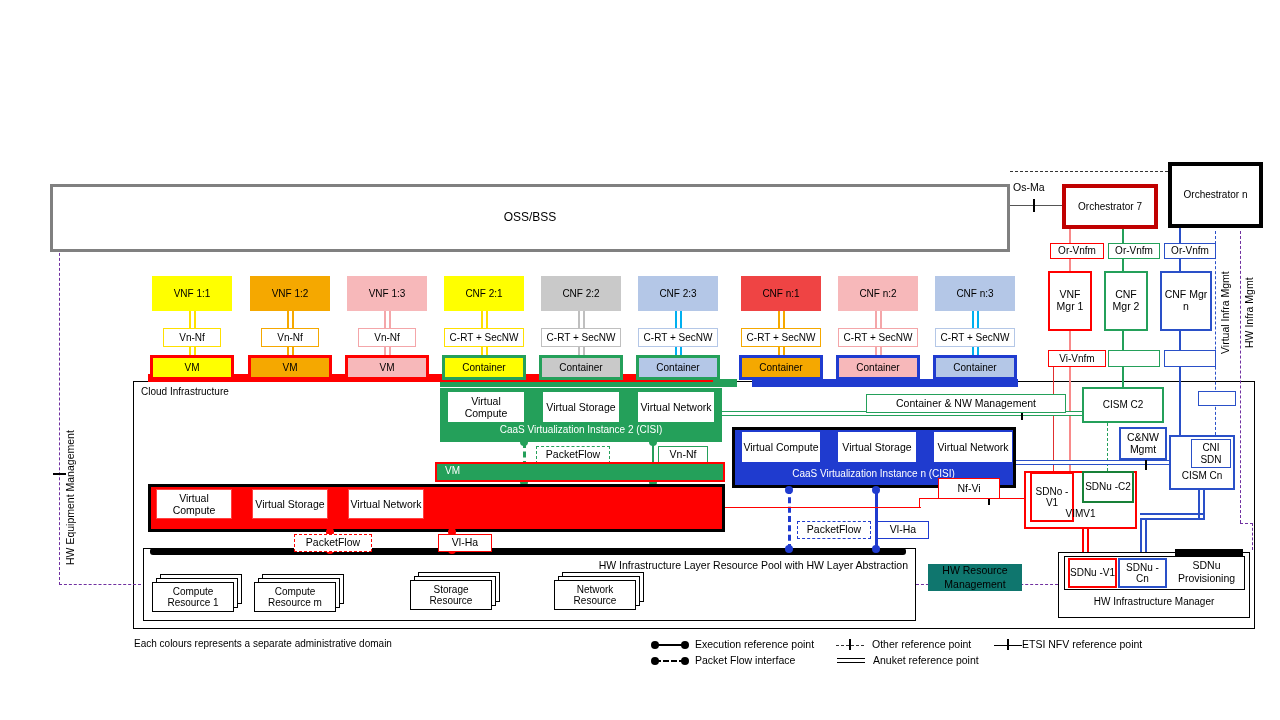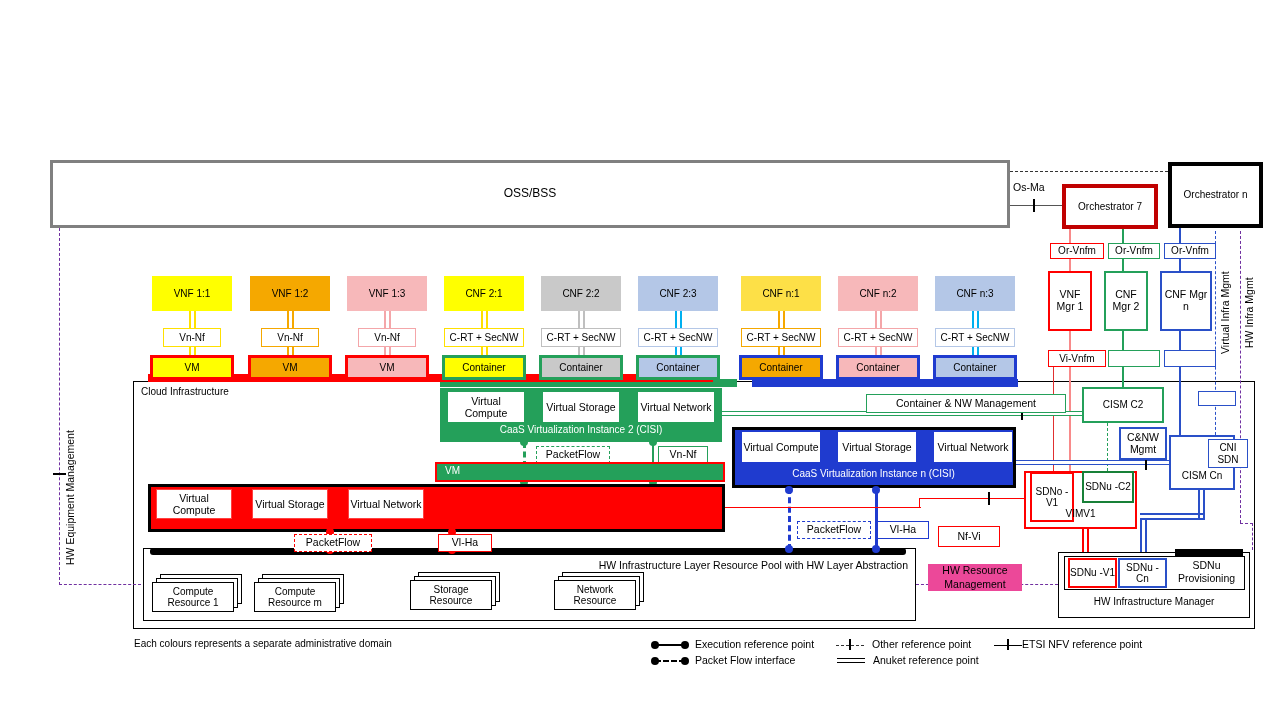--- a/index.html
+++ b/index.html
@@ -2,21 +2,21 @@
 <html><head>
 <meta charset="utf-8">
 <style>
   html,body{margin:0;padding:0;background:#fff;}
   #canvas{position:relative;width:1280px;height:720px;background:#fff;overflow:hidden;
           font-family:"Liberation Sans",sans-serif;color:#000;}
   .abs{position:absolute;box-sizing:border-box;}
   .box{position:absolute;box-sizing:border-box;background:#fff;border:1.5px solid #000;
        display:flex;align-items:center;justify-content:center;text-align:center;line-height:1.12;}
   .nofill{background:transparent;}
-  .f10{font-size:10px;} .f105{font-size:10.5px;} .f11{font-size:10px;} .f12{font-size:12px;}
+  .f10{font-size:10px;} .f105{font-size:10.5px;} .f11{font-size:10px;} .f12{font-size:12px;margin-top:24px;}
   .vl{position:absolute;width:0;box-sizing:border-box;}
   .hl{position:absolute;height:0;box-sizing:border-box;}
   .dot{position:absolute;width:8px;height:8px;border-radius:50%;}
   .dlv{position:absolute;box-sizing:border-box;width:7px;border-left:2px solid;border-right:2px solid;background:transparent;}
   .dlh{position:absolute;box-sizing:border-box;height:7px;border-top:2px solid;border-bottom:2px solid;background:transparent;}
   .anuket{position:absolute;box-sizing:border-box;height:5px;border-top:1.5px solid;border-bottom:1.5px solid;background:#fff;}
   .tick{position:absolute;background:#000;}
   .vtext{position:absolute;writing-mode:vertical-rl;transform:rotate(180deg);text-align:center;}
   .stack-r{position:absolute;box-sizing:border-box;width:82px;height:30px;background:#fff;border:1.2px solid #000;}
   .white-cell{position:absolute;box-sizing:border-box;background:#fff;display:flex;align-items:center;
@@ -106,21 +106,21 @@
   <div class="box f11" style="left: 541px; top: 276px; width: 80px; height: 35px; border: 0px; background-color: rgb(201, 201, 201);">CNF 2:2</div>
   <div class="box f10" style="left: 541px; top: 328px; width: 80px; height: 19px; border-width: 1.5px; border-color: rgb(191, 191, 191);">C-RT + SecNW</div>
   <div class="box f11" style="left: 539px; top: 355px; width: 84px; height: 25px; border-width: 3px; background-color: rgb(201, 201, 201); border-color: rgb(36, 160, 90);">Container</div>
 
   <div class="dlv" style="left: 675px; top: 311px; height: 46px; border-color: rgb(0, 176, 240);"></div>
   <div class="box f11" style="left: 638px; top: 276px; width: 80px; height: 35px; border: 0px; background-color: rgb(180, 199, 231);">CNF 2:3</div>
   <div class="box f10" style="left: 638px; top: 328px; width: 80px; height: 19px; border-width: 1.5px; border-color: rgb(180, 199, 231);">C-RT + SecNW</div>
   <div class="box f11" style="left: 636px; top: 355px; width: 84px; height: 25px; border-width: 3px; background-color: rgb(180, 199, 231); border-color: rgb(36, 160, 90);">Container</div>
 
   <div class="dlv" style="left: 778px; top: 311px; height: 46px; border-color: rgb(245, 168, 0);"></div>
-  <div class="box f11" style="left: 741px; top: 276px; width: 80px; height: 35px; border: 0px; background-color: #fde047;">CNF n:1</div>
+  <div class="box f11" style="left: 741px; top: 276px; width: 80px; height: 35px; border: 0px; background-color: #ef4444;">CNF n:1</div>
   <div class="box f10" style="left: 741px; top: 328px; width: 80px; height: 19px; border-width: 1.5px; border-color: rgb(245, 168, 0);">C-RT + SecNW</div>
   <div class="box f11" style="left: 739px; top: 355px; width: 84px; height: 25px; border-width: 3px; background-color: rgb(245, 168, 0); border-color: rgb(31, 59, 207);">Container</div>
 
   <div class="dlv" style="left: 875px; top: 311px; height: 46px; border-color: rgb(244, 166, 169);"></div>
   <div class="box f11" style="left: 838px; top: 276px; width: 80px; height: 35px; border: 0px; background-color: rgb(247, 184, 186);">CNF n:2</div>
   <div class="box f10" style="left: 838px; top: 328px; width: 80px; height: 19px; border-width: 1.5px; border-color: rgb(244, 166, 169);">C-RT + SecNW</div>
   <div class="box f11" style="left: 836px; top: 355px; width: 84px; height: 25px; border-width: 3px; background-color: rgb(247, 184, 186); border-color: rgb(31, 59, 207);">Container</div>
 
   <div class="dlv" style="left: 972px; top: 311px; height: 46px; border-color: rgb(0, 176, 240);"></div>
   <div class="box f11" style="left: 935px; top: 276px; width: 80px; height: 35px; border: 0px; background-color: rgb(180, 199, 231);">CNF n:3</div>
@@ -184,49 +184,49 @@
   <div class="tick" style="left:1021px;top:405px;width:1.5px;height:15px;"></div>
   <div class="box f105" style="left:866px;top:394px;width:200px;height:19px;border:1.5px solid #24a05a;">Container &amp; NW Management</div>
   <div class="box f11" style="left:1082px;top:387px;width:82px;height:36px;border:2px solid #24a05a;">CISM C2</div>
   <div class="vl" style="left:1107px;top:423px;height:48px;border-left:1.5px dashed #24a05a;"></div>
 
   <div class="anuket" style="left:1016px;top:460px;width:153px;border-color:#2a50c8;"></div>
   <div class="tick" style="left:1145px;top:455px;width:1.5px;height:15px;"></div>
   <div class="box f105" style="left:1119px;top:427px;width:48px;height:33px;border:2px solid #2a50c8;">C&amp;NW Mgmt</div>
   <div class="box" style="left:1198px;top:391px;width:38px;height:15px;border:1.5px solid #2a50c8;"></div>
   <div class="box" style="left:1169px;top:435px;width:66px;height:55px;border:2px solid #2a50c8;"></div>
-  <div class="box f10" style="left:1191px;top:439px;width:40px;height:29px;border:1.5px solid #2a50c8;margin-left:17px;">CNI SDN</div>
+  <div class="box f10" style="left:1191px;top:439px;width:40px;height:29px;border:1.5px solid #2a50c8;">CNI SDN</div>
   <div class="abs f11" style="left:1169px;top:470px;width:66px;text-align:center;">CISM Cn</div>
 
   <div class="box nofill" style="left:1024px;top:471px;width:113px;height:58px;border:2px solid #ff0000;"></div>
   <div class="box f10" style="left:1030px;top:472px;width:44px;height:50px;border:2px solid #ff0000;">SDNo -V1</div>
   <div class="box f10" style="left:1082px;top:471px;width:52px;height:32px;border:2px solid #188038;">SDNu -C2</div>
   <div class="abs f11" style="left:1024px;top:508px;width:113px;text-align:center;">VIMV1</div>
 
   <div class="hl" style="left:725px;top:507px;width:196px;border-top:1.5px solid #ff0000;"></div>
   <div class="vl" style="left:919px;top:498px;height:10px;border-left:1.5px solid #ff0000;"></div>
   <div class="hl" style="left:920px;top:498px;width:104px;border-top:1.5px solid #ff0000;"></div>
   <div class="tick" style="left:988px;top:492px;width:1.5px;height:13px;"></div>
-  <div class="box f105" style="left:938px;top:526px;width:62px;height:21px;border:1.5px solid #ff0000;">Nf-Vi</div>
+  <div class="box f105" style="left:938px;top:478px;width:62px;height:21px;border:1.5px solid #ff0000;">Nf-Vi</div>
 
   <div class="dlv" style="left:1082px;top:529px;height:27px;border-color:#ff0000;"></div>
   <div class="dlv" style="left:1198px;top:490px;height:28px;border-color:#2a50c8;"></div>
   <div class="dlh" style="left:1140px;top:513px;width:65px;border-color:#2a50c8;"></div>
   <div class="dlv" style="left:1140px;top:518px;height:38px;border-color:#2a50c8;"></div>
 
   <div class="box" style="left:1058px;top:552px;width:192px;height:66px;border-width:1.5px;"></div>
   <div class="box" style="left:1064px;top:556px;width:181px;height:34px;border-width:1.2px;"></div>
   <div class="box f10" style="left:1068px;top:558px;width:49px;height:30px;border:2px solid #ff0000;">SDNu -V1</div>
   <div class="box f10" style="left:1118px;top:558px;width:49px;height:30px;border:2px solid #2a50c8;">SDNu -Cn</div>
   <div class="abs f105" style="left:1168px;top:559px;width:77px;text-align:center;line-height:1.2;">SDNu Provisioning</div>
   <div class="abs" style="left:1175px;top:549px;width:68px;height:7px;background:#000;"></div>
   <div class="abs f11" style="left:1060px;top:596px;width:188px;text-align:center;">HW Infrastructure Manager</div>
 
   <div class="hl" style="left:916px;top:584px;width:142px;border-top:1.5px dashed #7030a0;"></div>
-  <div class="abs f105" style="left:928px;top:564px;width:94px;text-align:center;line-height:1.3;background:#ec4899;">HW Resource Management</div>
+  <div class="abs f105" style="left:928px;top:564px;width:94px;text-align:center;line-height:1.3;background:#0f766e;">HW Resource Management</div>
 
   <div class="box f10" style="left:1050px;top:243px;width:54px;height:16px;border:1.5px solid #ff0000;">Or-Vnfm</div>
   <div class="box f10" style="left:1108px;top:243px;width:52px;height:16px;border:1.5px solid #24a05a;">Or-Vnfm</div>
   <div class="box f10" style="left:1164px;top:243px;width:52px;height:16px;border:1.5px solid #2a50c8;">Or-Vnfm</div>
   <div class="box f105" style="left:1048px;top:271px;width:44px;height:60px;border:2px solid #ff0000;">VNF Mgr 1</div>
   <div class="box f105" style="left:1104px;top:271px;width:44px;height:60px;border:2px solid #24a05a;">CNF Mgr 2</div>
   <div class="box f105" style="left:1160px;top:271px;width:52px;height:60px;border:2px solid #2a50c8;">CNF Mgr n</div>
   <div class="box f10" style="left:1048px;top:350px;width:58px;height:17px;border:1.5px solid #ff0000;">Vi-Vnfm</div>
   <div class="box" style="left:1108px;top:350px;width:52px;height:17px;border:1.5px solid #24a05a;"></div>
   <div class="box" style="left:1164px;top:350px;width:52px;height:17px;border:1.5px solid #2a50c8;"></div>

